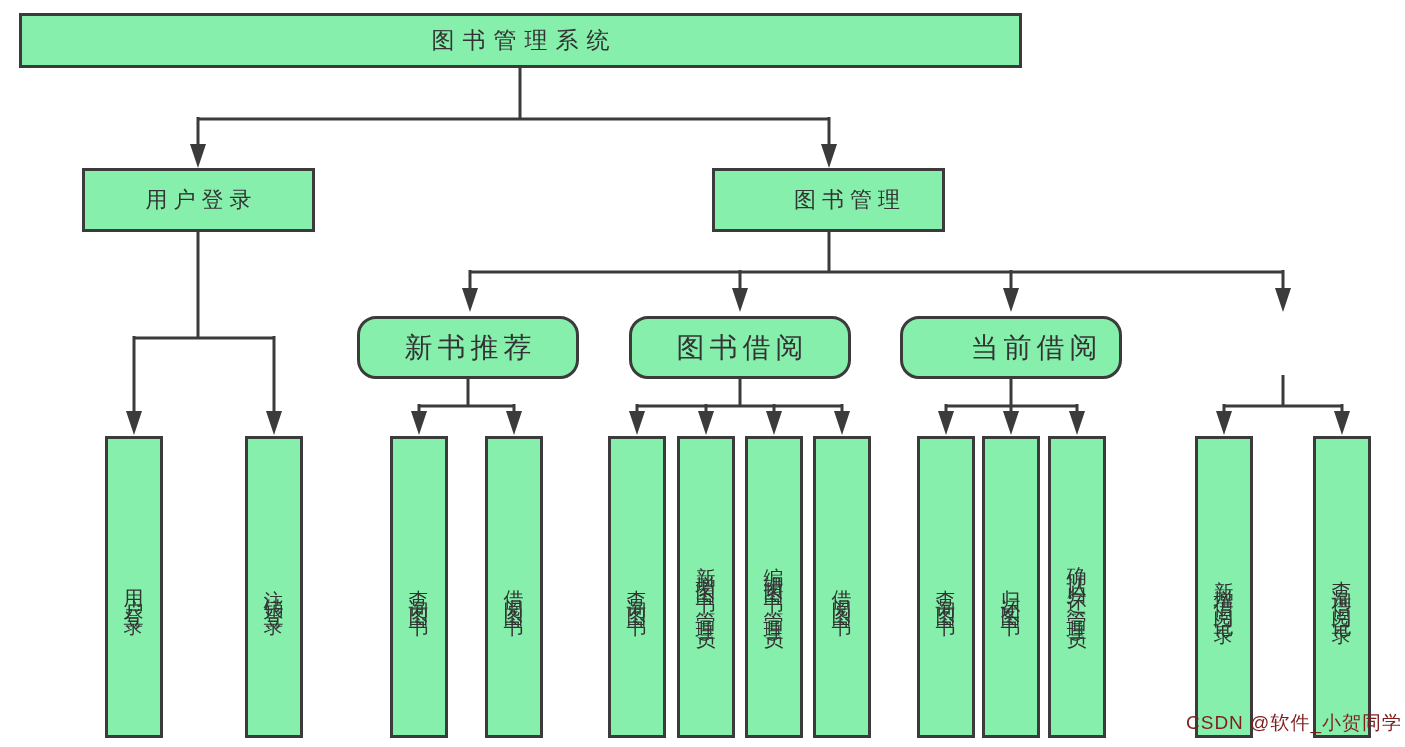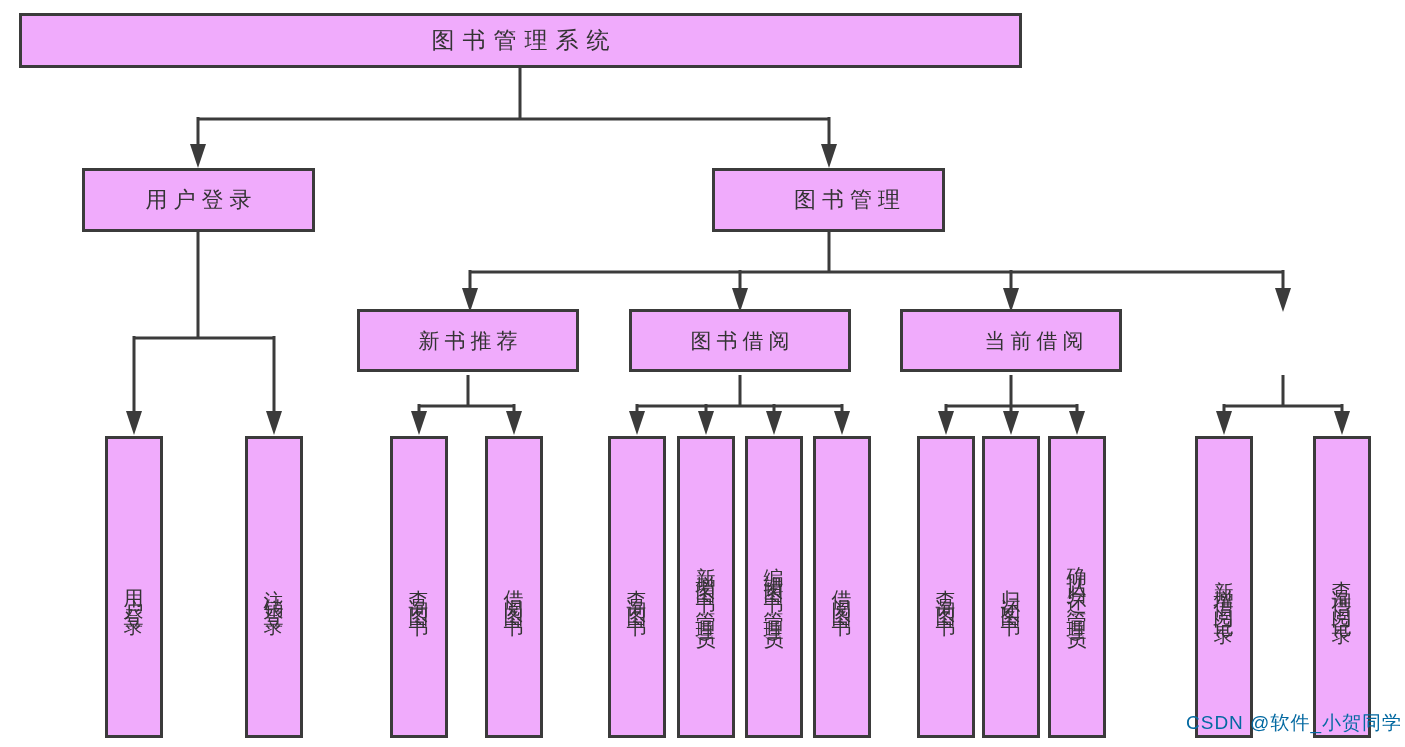--- a/index.html
+++ b/index.html
@@ -5,36 +5,36 @@
   html,body { margin:0; padding:0; background:#fff; }
   #stage {
     position:relative; width:1405px; height:747px; background:#ffffff;
     font-family:"Liberation Sans","DejaVu Sans",sans-serif; overflow:hidden;
   }
   svg.connectors { position:absolute; left:0; top:0; width:1405px; height:747px; }
   svg.connectors path { stroke:#3b3b3b; stroke-width:3; fill:none; }
   svg.connectors polygon { fill:#3b3b3b; stroke:none; }
 
   .box {
-    position:absolute; box-sizing:border-box; background:#f0abfc;
+    position:absolute; box-sizing:border-box; background:#86efac;
     border:3px solid #3b3b3b; color:#333333;
     display:flex; align-items:center; justify-content:center;
   }
   .box-root  { left:19px;  top:13px;  width:1003px; height:55px; font-size:23px; letter-spacing:8px; text-indent:8px; }
   .box-l1    { top:168px; width:233px; height:64px; font-size:22px; letter-spacing:6px; text-indent:6px; }
-  .box-l2    { top:309px; width:222px; height:63px; font-size:21px; letter-spacing:5px; text-indent:5px; }
+  .box-l2    { top:316px; width:222px; height:63px; font-size:28px; letter-spacing:5px; text-indent:5px;border-radius:19px; }
   .leaf      { top:436px; width:58px; height:302px; }
   .leaf .vtext {
     writing-mode:vertical-rl; text-orientation:mixed;
     font-size:20px; letter-spacing:9px; line-height:1;
     color:#333333; padding-top:9px;
   }
   .watermark {
     position:absolute; left:1186px; top:710px; z-index:5;
-    font-size:19px; color:#0369a1; white-space:nowrap; letter-spacing:1px;
+    font-size:19px; color:#7f1d1d; white-space:nowrap; letter-spacing:1px;
   }
 </style>
 </head>
 <body>
 
 <div id="stage">
 
   <svg class="connectors" viewBox="0 0 1405 747">
 
     <path d="M520 68 V119 M198 119 H829 M198 117 V148 M829 117 V148"></path>

